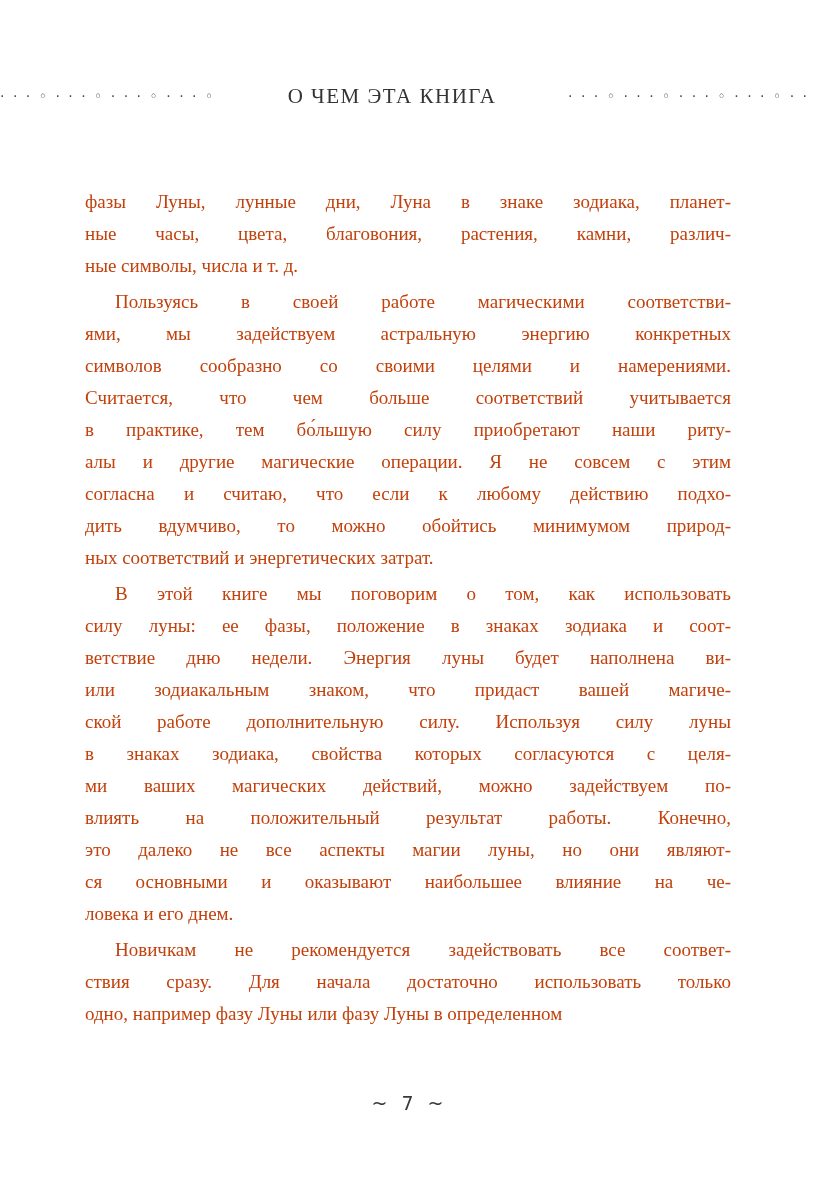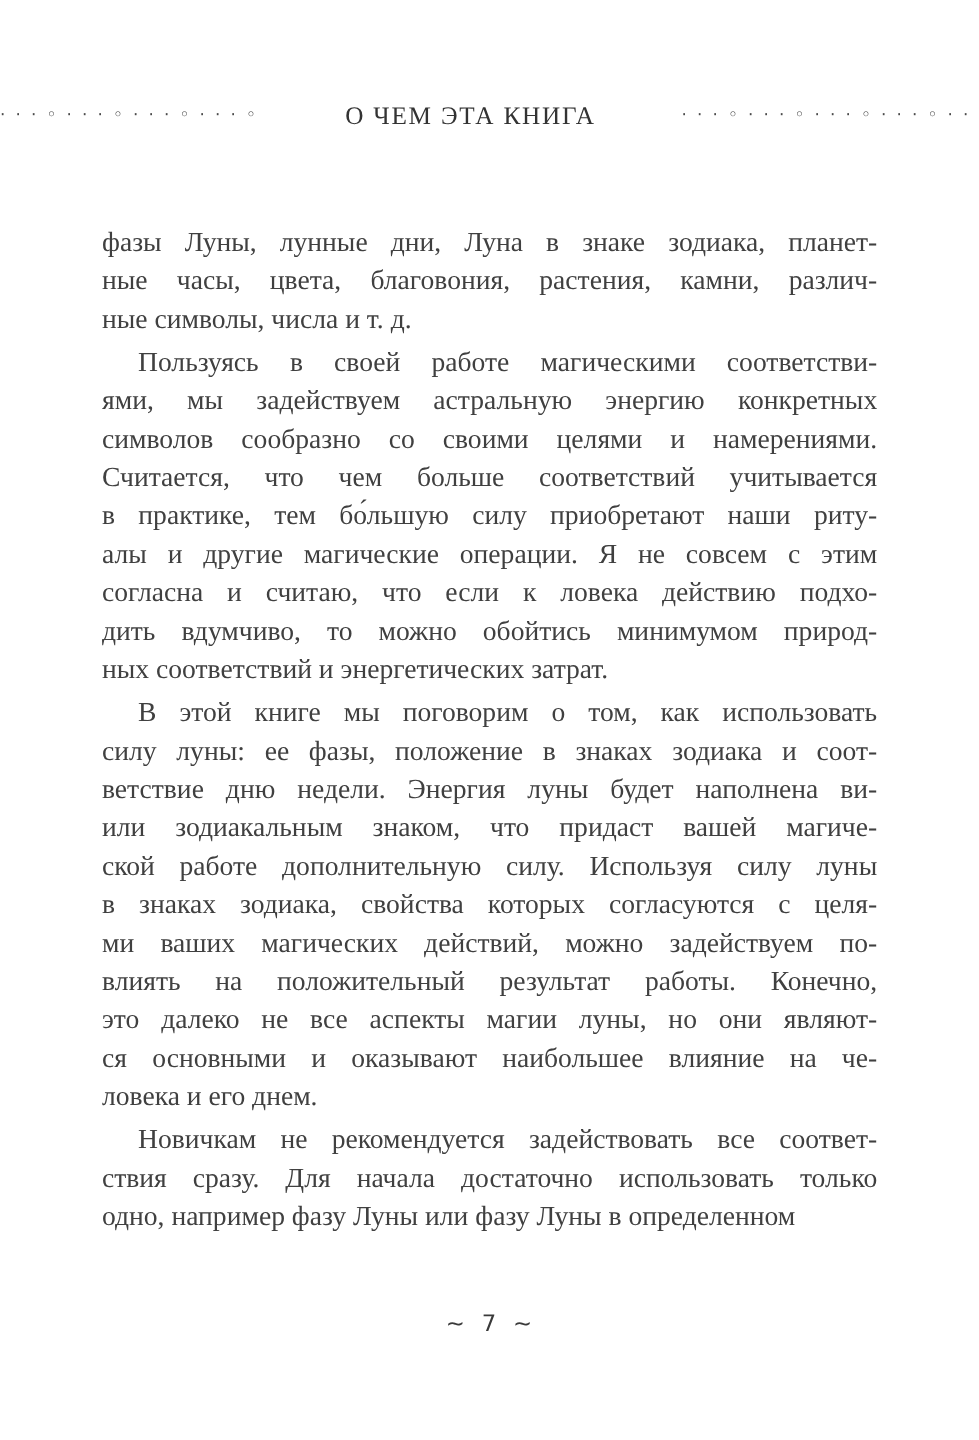--- a/index.html
+++ b/index.html
@@ -52,23 +52,23 @@
     letter-spacing: 1.5px;
     color: #333333;
     white-space: nowrap;
   }
   
   .body-text {
     position: absolute;
     top: 186px;
     left: 85px;
     width: 646px;
-    font-size: 23px;
+    font-size: 19px;
     line-height: 32px;
-    color: #404040;
+    color: #c2410c;
   }
   .paragraph {
     margin: 0 0 4px 0;
   }
   .line {
     text-align: justify;
     text-align-last: justify;
     white-space: normal;
   }
   .line.last {
@@ -111,21 +111,21 @@
         <div class="line">ные часы, цвета, благовония, растения, камни, различ-</div>
         <div class="line last">ные символы, числа и т. д.</div>
       </div>
       <div class="paragraph indent">
         <div class="line">Пользуясь в своей работе магическими соответстви-</div>
         <div class="line">ями, мы задействуем астральную энергию конкретных</div>
         <div class="line">символов сообразно со своими целями и намерениями.</div>
         <div class="line">Считается, что чем больше соответствий учитывается</div>
         <div class="line">в практике, тем бо́льшую силу приобретают наши риту-</div>
         <div class="line">алы и другие магические операции. Я не совсем с этим</div>
-        <div class="line">согласна и считаю, что если к ловека действию подхо-</div>
+        <div class="line">согласна и считаю, что если к любому действию подхо-</div>
         <div class="line">дить вдумчиво, то можно обойтись минимумом природ-</div>
         <div class="line last">ных соответствий и энергетических затрат.</div>
       </div>
       <div class="paragraph indent">
         <div class="line">В этой книге мы поговорим о том, как использовать</div>
         <div class="line">силу луны: ее фазы, положение в знаках зодиака и соот-</div>
         <div class="line">ветствие дню недели. Энергия луны будет наполнена ви-</div>
         <div class="line">или зодиакальным знаком, что придаст вашей магиче-</div>
         <div class="line">ской работе дополнительную силу. Используя силу луны</div>
         <div class="line">в знаках зодиака, свойства которых согласуются с целя-</div>

